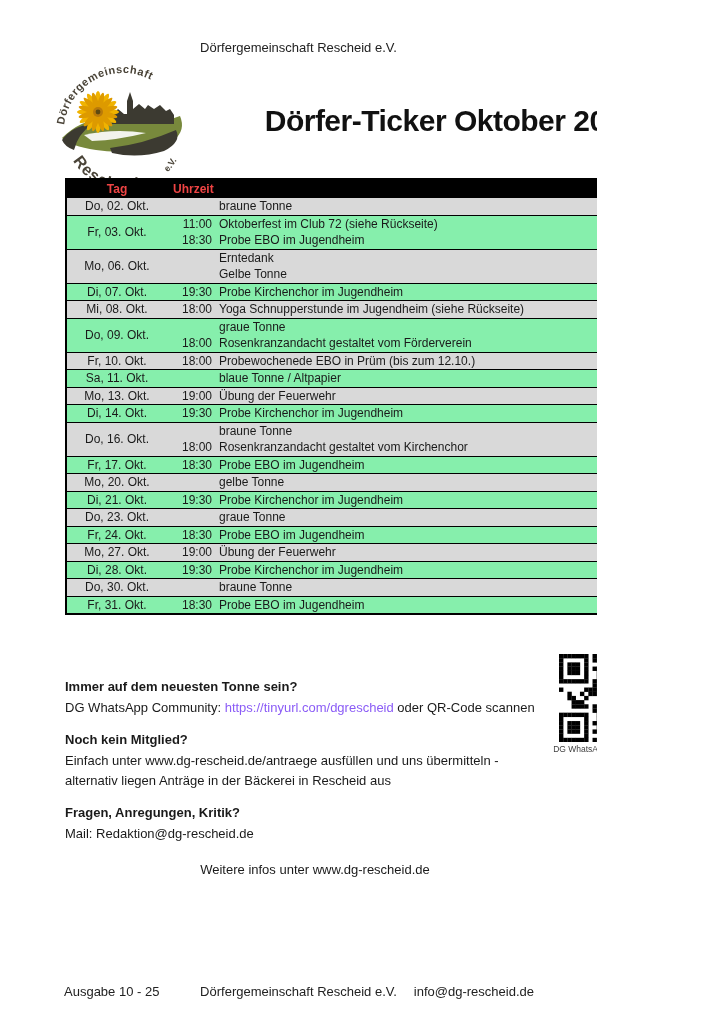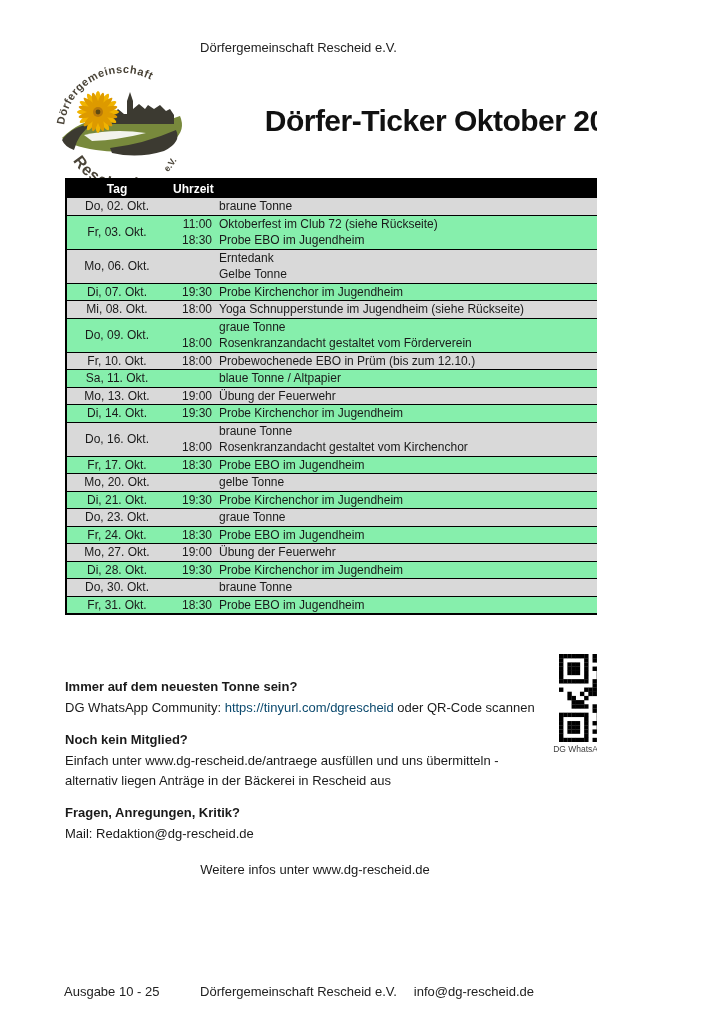--- a/index.html
+++ b/index.html
@@ -11,39 +11,39 @@
                 font-size:13px; color:#222; }
 
   .logo { position:absolute; left:54px; top:58px; width:140px; height:120px; }
 
   .page-title { position:absolute; left:198px; top:104px; width:440px; text-align:right;
                 font-size:30px; font-weight:bold; color:#111; letter-spacing:-0.5px; }
 
   
   .calendar { position:absolute; left:65px; top:178px; width:600px;
               border:2px solid #000; font-size:12px; }
-  .cal-header { display:flex; background:#000; color:#ffffff; font-weight:bold; height:17px;
+  .cal-header { display:flex; background:#000; color:#ef4444; font-weight:bold; height:17px;
                 align-items:center; }
   .cal-header .hday { width:100px; text-align:center; }
   .cal-header .htime { padding-left:6px; }
   .cal-row { display:flex; border-top:1px solid #000; background:#86efac; }
   .cal-row.shaded { background:#d9d9d9; }
   .cal-day { width:100px; display:flex; align-items:center; justify-content:center;
              text-align:center; }
   .cal-entries { flex:1; display:flex; flex-direction:column; justify-content:center; }
   .cal-entry { display:flex; line-height:16.5px;justify-content:space-between; }
   .cal-time { width:52px; text-align:right; padding-right:7px; white-space:nowrap; }
   .cal-text { flex:1; white-space:nowrap; }
 
   
   .info-block { position:absolute; left:65px; top:678px; width:500px; font-size:13px; }
   .info-section { margin-bottom:15px; }
   .info-heading { font-weight:bold; line-height:17px; margin-bottom:4px; }
   .info-line { line-height:17px; margin-bottom:3px; }
-  .info-line .link { color:#0c4a6e; }
+  .info-line .link { color:#8b5cf6; }
   .center-note { margin-top:19px; text-align:center; font-weight:normal; line-height:17px; }
 
   
   .qr-block { position:absolute; left:553px; top:654px; width:100px; text-align:center; }
   .qr-block svg { display:block; margin:0 auto; }
   .qr-caption { font-size:8.5px; color:#3f3f3f; margin-top:2px; white-space:nowrap; }
 
   
   .footer { position:absolute; left:0; top:984px; width:100%; font-size:13px; color:#222; }
   .footer .f-left { position:absolute; left:64px; }

